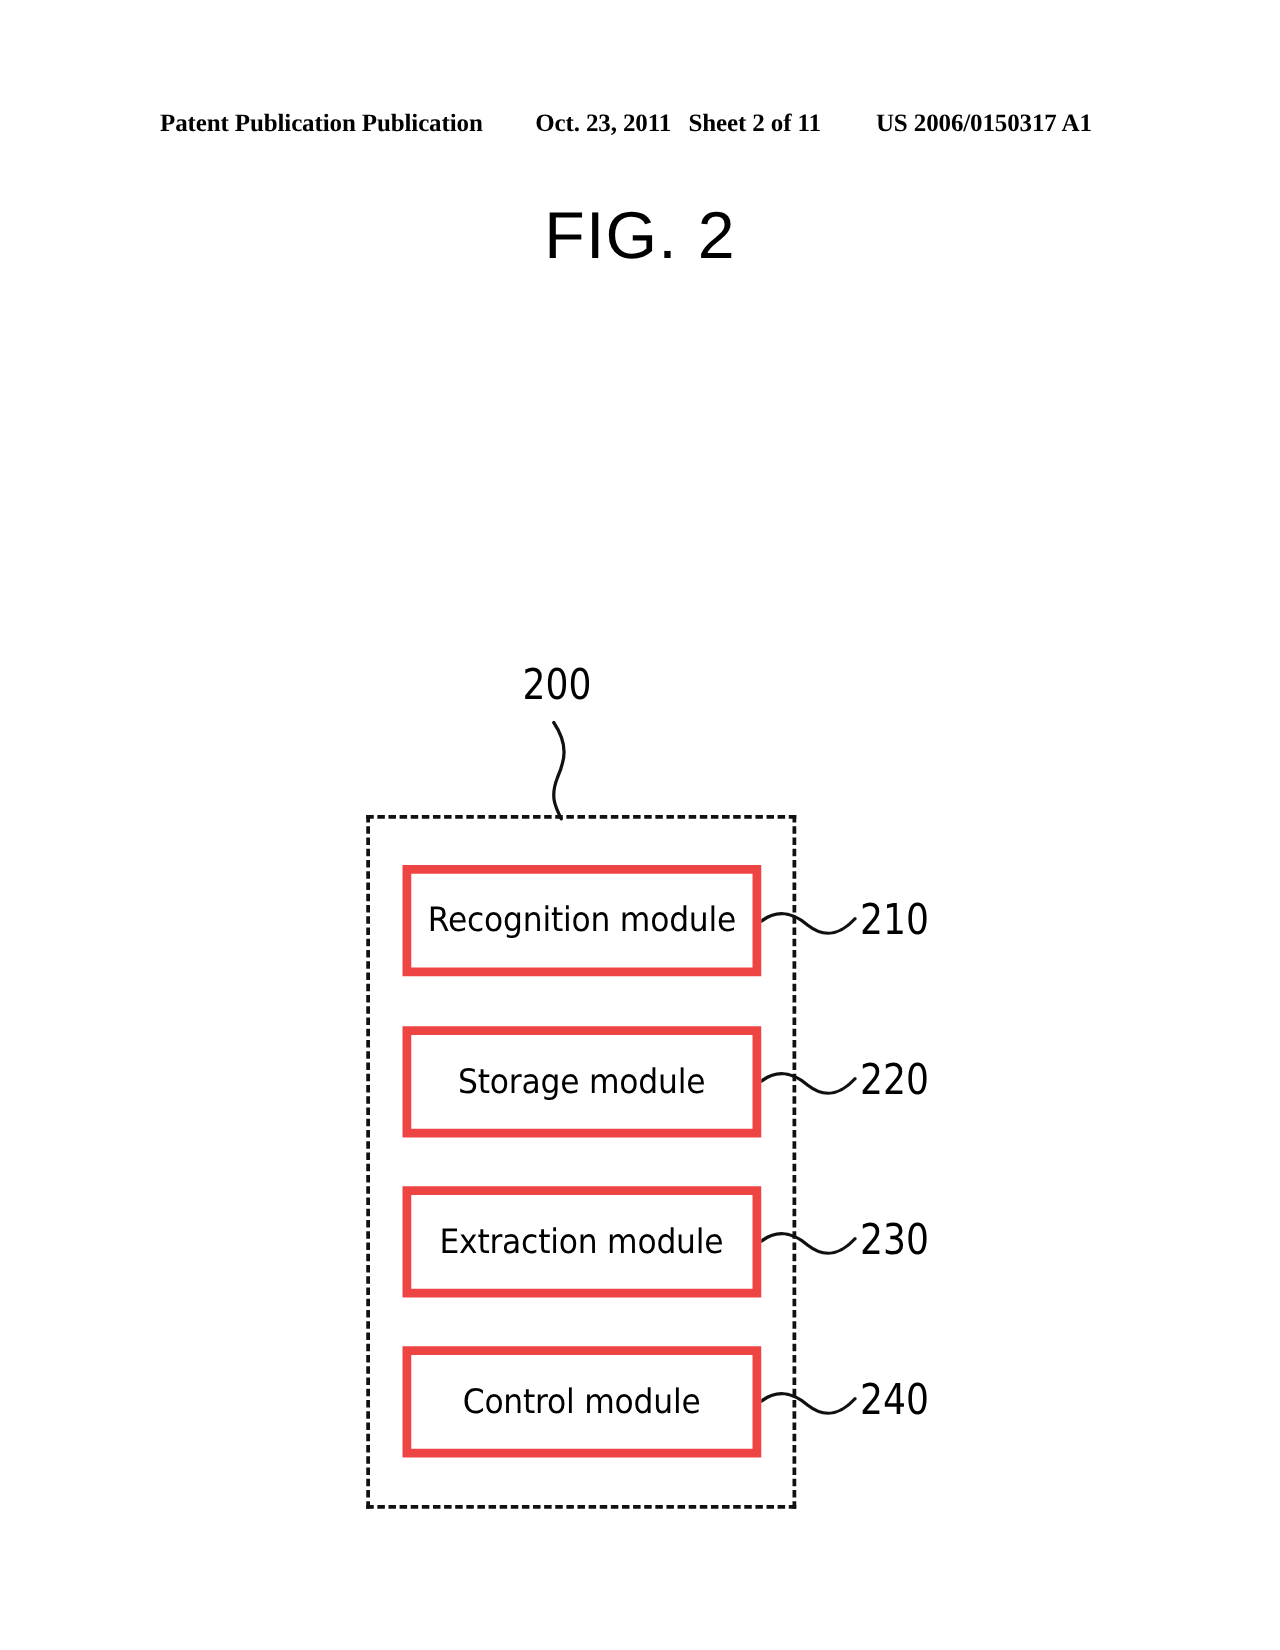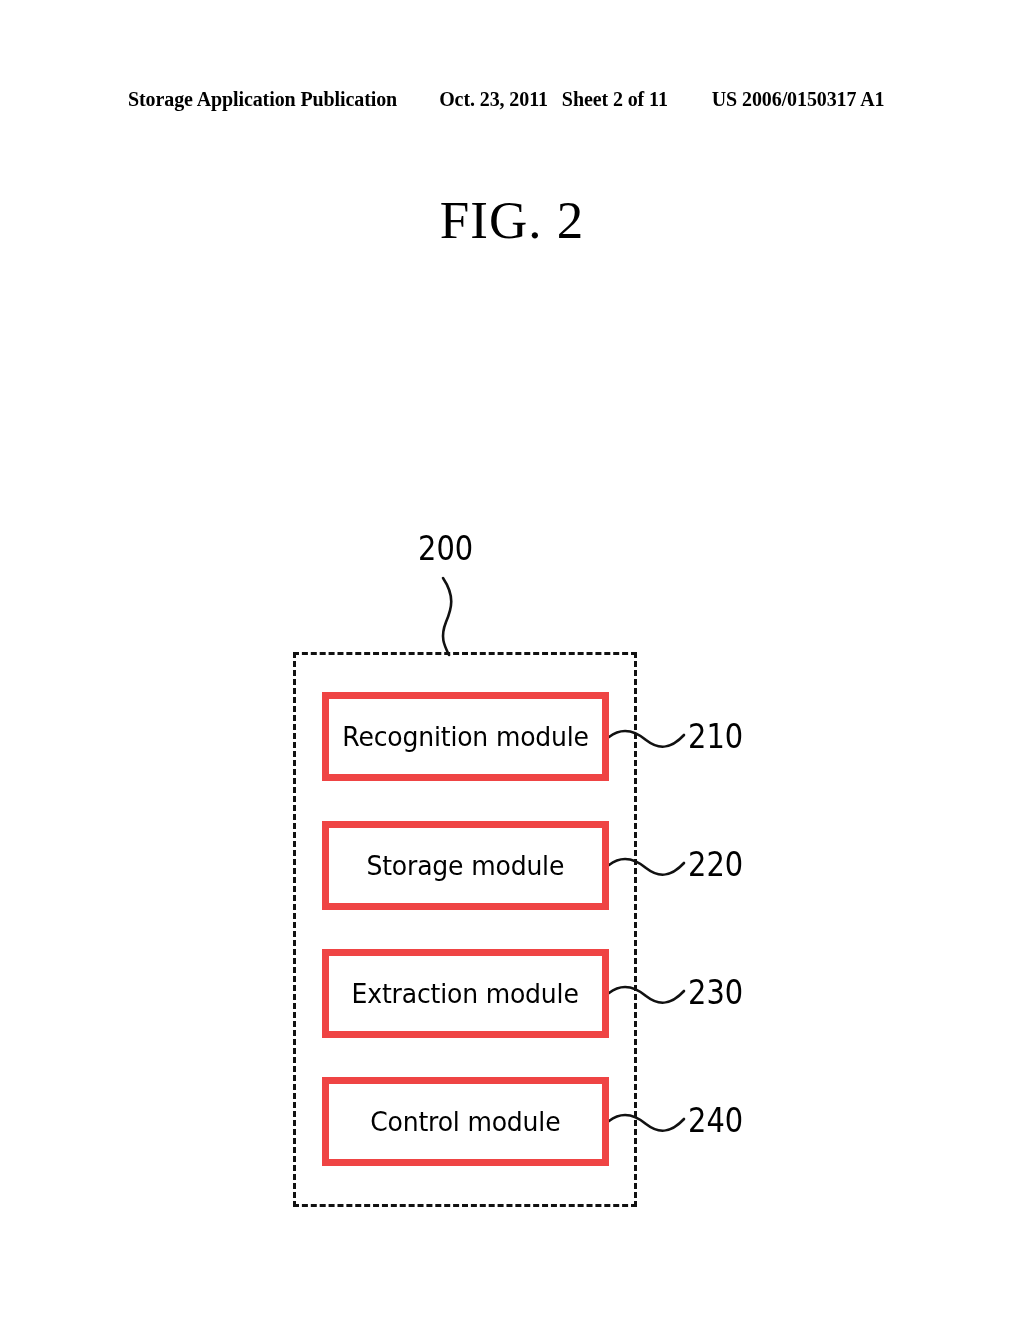--- a/index.html
+++ b/index.html
@@ -41,25 +41,24 @@
     margin-left: 44px;
   }
 
   
   .fig-title {
     position: absolute;
     top: 158px;
     left: 0;
     width: 1024px;
     text-align: center;
-    font-family: Liberation Serif, serif;
+    font-family: Liberation Sans, sans-serif;
     font-size: 53px;
     font-weight: normal;
     letter-spacing: 1px;
-    margin-top: 32px;
   }
 
   
   #diagram {
     position: absolute;
     left: 0;
     top: 0;
     width: 1024px;
     height: 1320px;
     pointer-events: none;
@@ -120,21 +119,21 @@
   .ref-200 { left: 418px; top: 528px; }
   .ref-210 { left: 688px; top: 716px; }
   .ref-220 { left: 688px; top: 844px; }
   .ref-230 { left: 688px; top: 972px; }
   .ref-240 { left: 688px; top: 1100px; }
 </style>
 </head>
 <body>
 
 <div class="page-header">
-  <span class="hdr-pub">Storage Application Publication</span>
+  <span class="hdr-pub">Patent Publication Publication</span>
   <span class="hdr-mid">Oct. 23, 2011</span>
   <span class="hdr-sheet">Sheet 2 of 11</span>
   <span class="hdr-docnum">US 2006/0150317 A1</span>
 </div>
 
 <div class="fig-title">FIG. 2</div>
 
 <svg id="diagram" viewBox="0 0 1024 1320" width="1024" height="1320" xmlns="http://www.w3.org/2000/svg">
 
   <path d="M 443 578 C 455 596, 452 608, 446 622 C 440 637, 444 645, 449 655" fill="none" stroke="#111111" stroke-width="2.6" stroke-linecap="round"></path>

